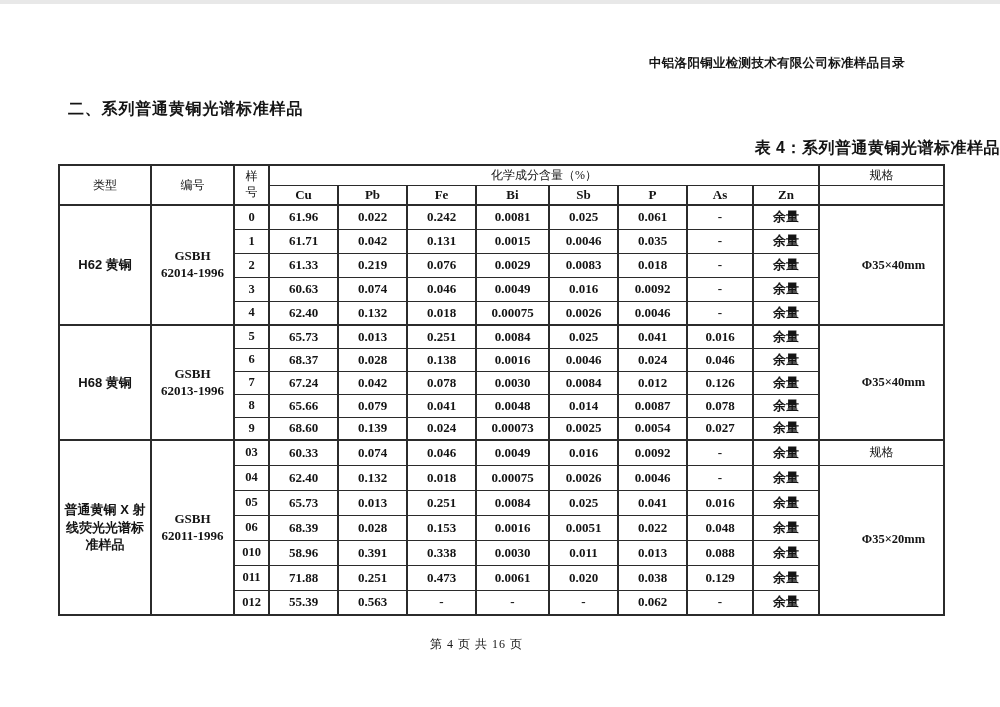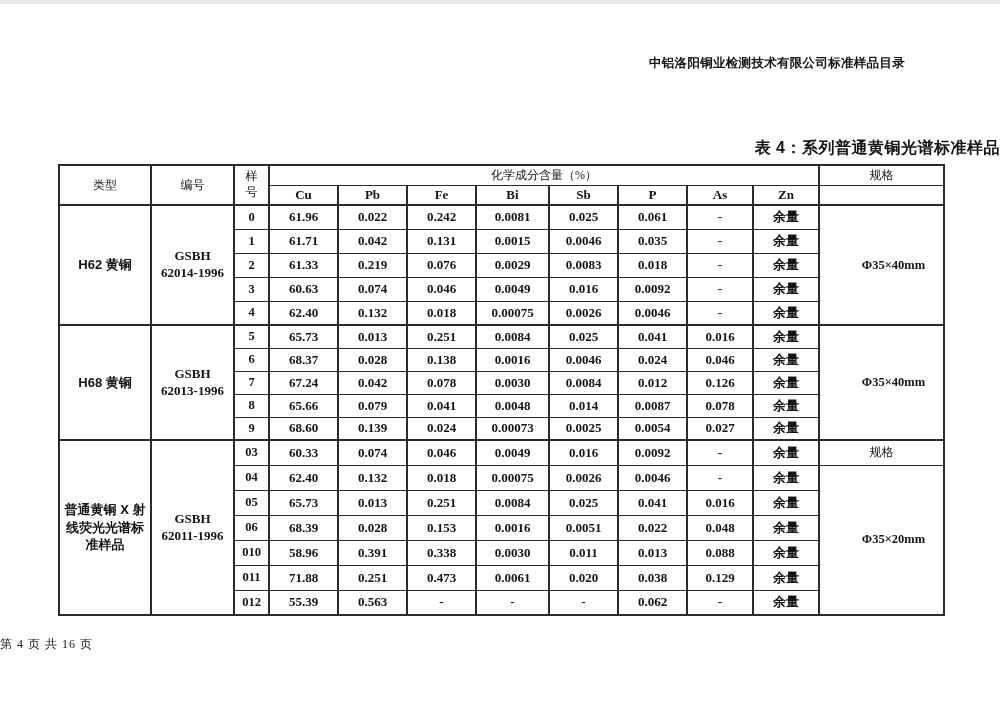--- a/index.html
+++ b/index.html
@@ -88,31 +88,32 @@
     font-weight: normal;
     font-size: 12px;
   }
   .pre { white-space: pre-line; line-height: 1.3; }
 
   .footer {
     position: absolute;
     top: 632px;
     left: 0;
     width: 953px;
-    text-align: left;
+    text-align: center;
     font-size: 12px;
     letter-spacing: 1px;
     font-family: "Liberation Serif", serif;
   }
 </style>
 </head>
 <body>
 
 <div class="page">
   <div class="header-right">中铝洛阳铜业检测技术有限公司标准样品目录</div>
+  <div class="section-heading">二、系列普通黄铜光谱标准样品</div>
   <div class="table-title">表 4：系列普通黄铜光谱标准样品</div>
 
   <table class="sample-table">
       <colgroup>
         <col style="width: 92px;">
         <col style="width: 83px;">
         <col style="width: 35px;">
         <col style="width: 69px;">
         <col style="width: 69px;">
         <col style="width: 69px;">

